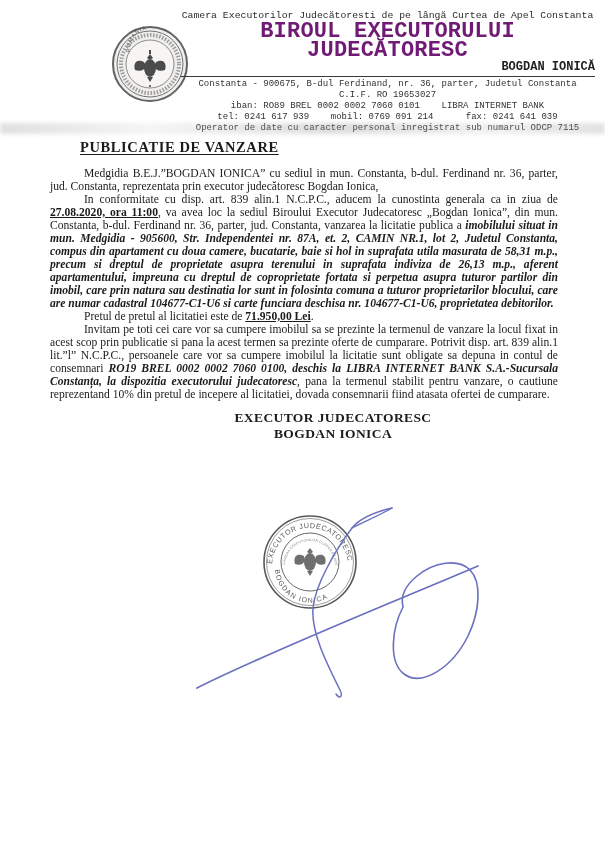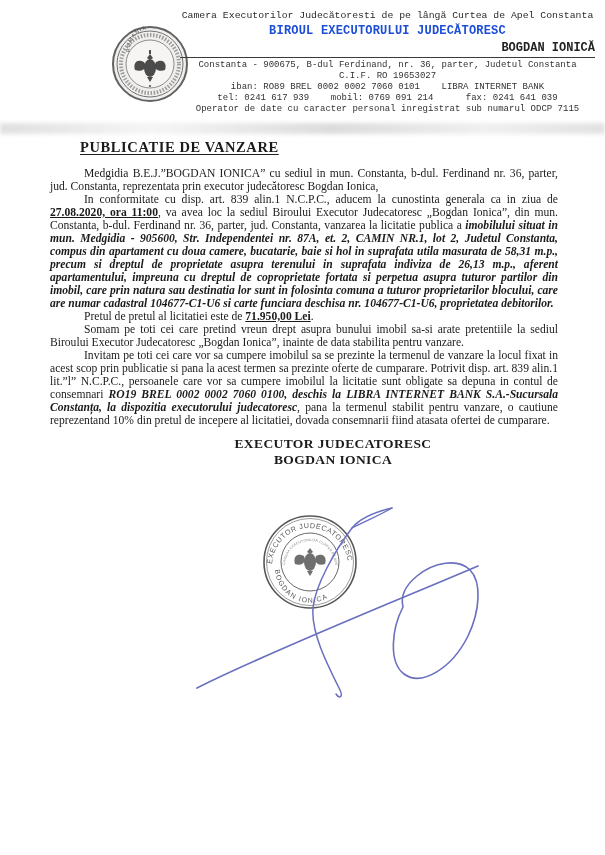--- a/index.html
+++ b/index.html
@@ -2,21 +2,21 @@
 <html><head>
 <meta charset="utf-8">
 <style>
   html,body{margin:0;padding:0;background:#ffffff;}
   .page{position:relative;width:605px;height:855px;background:#fff;overflow:hidden;
         font-family:"Liberation Serif",serif;color:#1b1b1b;}
   
   .header{position:absolute;top:10px;left:180px;width:415px;text-align:center;
           font-family:Liberation Mono, monospace;color:#2a2a2a;}
   .h-chamber{font-size:9.8px;line-height:12px;}
-  .h-office{font-size:12px;font-weight:bold;line-height:19px;letter-spacing:.2px;color:#1d4ed8;}
+  .h-office{font-size:22px;font-weight:bold;line-height:19px;letter-spacing:.2px;color:#701a75;}
   .h-name{font-size:12px;font-weight:bold;line-height:14px;color:#222;text-align:right;}
   .h-rule{border:none;border-top:1.4px solid #3a3a3a;margin:2px 0 2px 0;}
   .h-contact{font-size:9px;line-height:11px;white-space:pre-wrap;color:#333;}
   
   .scan-band{position:absolute;top:123px;left:0;width:605px;height:11px;
     background:linear-gradient(90deg,rgba(150,150,150,.30),rgba(200,200,200,.18) 25%,
       rgba(145,145,145,.32) 55%,rgba(185,185,185,.22) 80%,rgba(150,150,150,.28));
     filter:blur(2px);}
   
   .doc-body{position:absolute;top:141px;left:50px;width:508px;text-align:justify;
@@ -76,21 +76,20 @@
 
   <div class="doc-body">
     <div class="doc-title">PUBLICATIE DE VANZARE</div>
 
     <p><span>Medgidia </span><span class="b">B.E.J.”BOGDAN IONICA”</span><span> cu sediul in mun. Constanta, b-dul. Ferdinand nr. 36, parter, jud. Constanta, reprezentata prin executor judecătoresc Bogdan Ionica,</span></p>
 
     <p><span class="b">In conformitate cu disp. art. 839 alin.1 N.C.P.C., aducem la cunostinta generala ca in ziua de </span><span class="bu">27.08.2020, ora 11:00</span><span class="b">, </span><span>va avea loc la sediul Biroului Executor Judecatoresc „Bogdan Ionica”, din mun. Constanta, b-dul. Ferdinand nr. 36, parter, jud. Constanta, vanzarea la licitatie publica a </span><span class="bi">imobilului situat in mun. Medgidia - 905600, Str. Independentei nr. 87A, et. 2, CAMIN NR.1, lot 2, Judetul Constanta, compus din apartament cu doua camere, bucatarie, baie si hol in suprafata utila masurata de 58,31 m.p., precum si dreptul de proprietate asupra terenului in suprafata indiviza de 26,13 m.p., aferent apartamentului, impreuna cu dreptul de coproprietate fortata si perpetua asupra tuturor partilor din imobil, care prin natura sau destinatia lor sunt in folosinta comuna a tuturor proprietarilor blocului, care are numar cadastral 104677-C1-U6 si carte funciara deschisa nr. 104677-C1-U6, proprietatea debitorilor.</span></p>
 
     <p><span>Pretul de pretul al licitatiei este de </span><span class="bu">71.950,00 Lei</span><span>.</span></p>
 
-    <p>Somam pe toti cei care pretind vreun drept asupra bunului imobil sa-si arate pretentiile la sediul Biroului Executor Judecatoresc „Bogdan Ionica”, inainte de data stabilita pentru vanzare.</p>
 
     <p><span>Invitam pe toti cei care vor sa cumpere imobilul sa se prezinte la termenul de vanzare la locul fixat in acest scop prin publicatie si pana la acest termen sa prezinte oferte de cumparare. Potrivit disp. art. 839 alin.1 lit.”l” N.C.P.C., persoanele care vor sa cumpere imobilul la licitatie sunt obligate sa depuna in contul de consemnari </span><span class="bi">RO19 BREL 0002 0002 7060 0100, deschis la LIBRA INTERNET BANK S.A.-Sucursala Constanța, la dispozitia executorului judecatoresc</span><span>, pana la termenul stabilit pentru vanzare, o cautiune reprezentand 10% din pretul de incepere al licitatiei, dovada consemnarii fiind atasata ofertei de cumparare.</span></p>
 
     <div class="sig">
       <div>EXECUTOR JUDECATORESC</div>
       <div>BOGDAN IONICA</div>
     </div>
   </div>
 
   <svg class="overlay" width="605" height="855" viewBox="0 0 605 855" style="position:absolute;">

